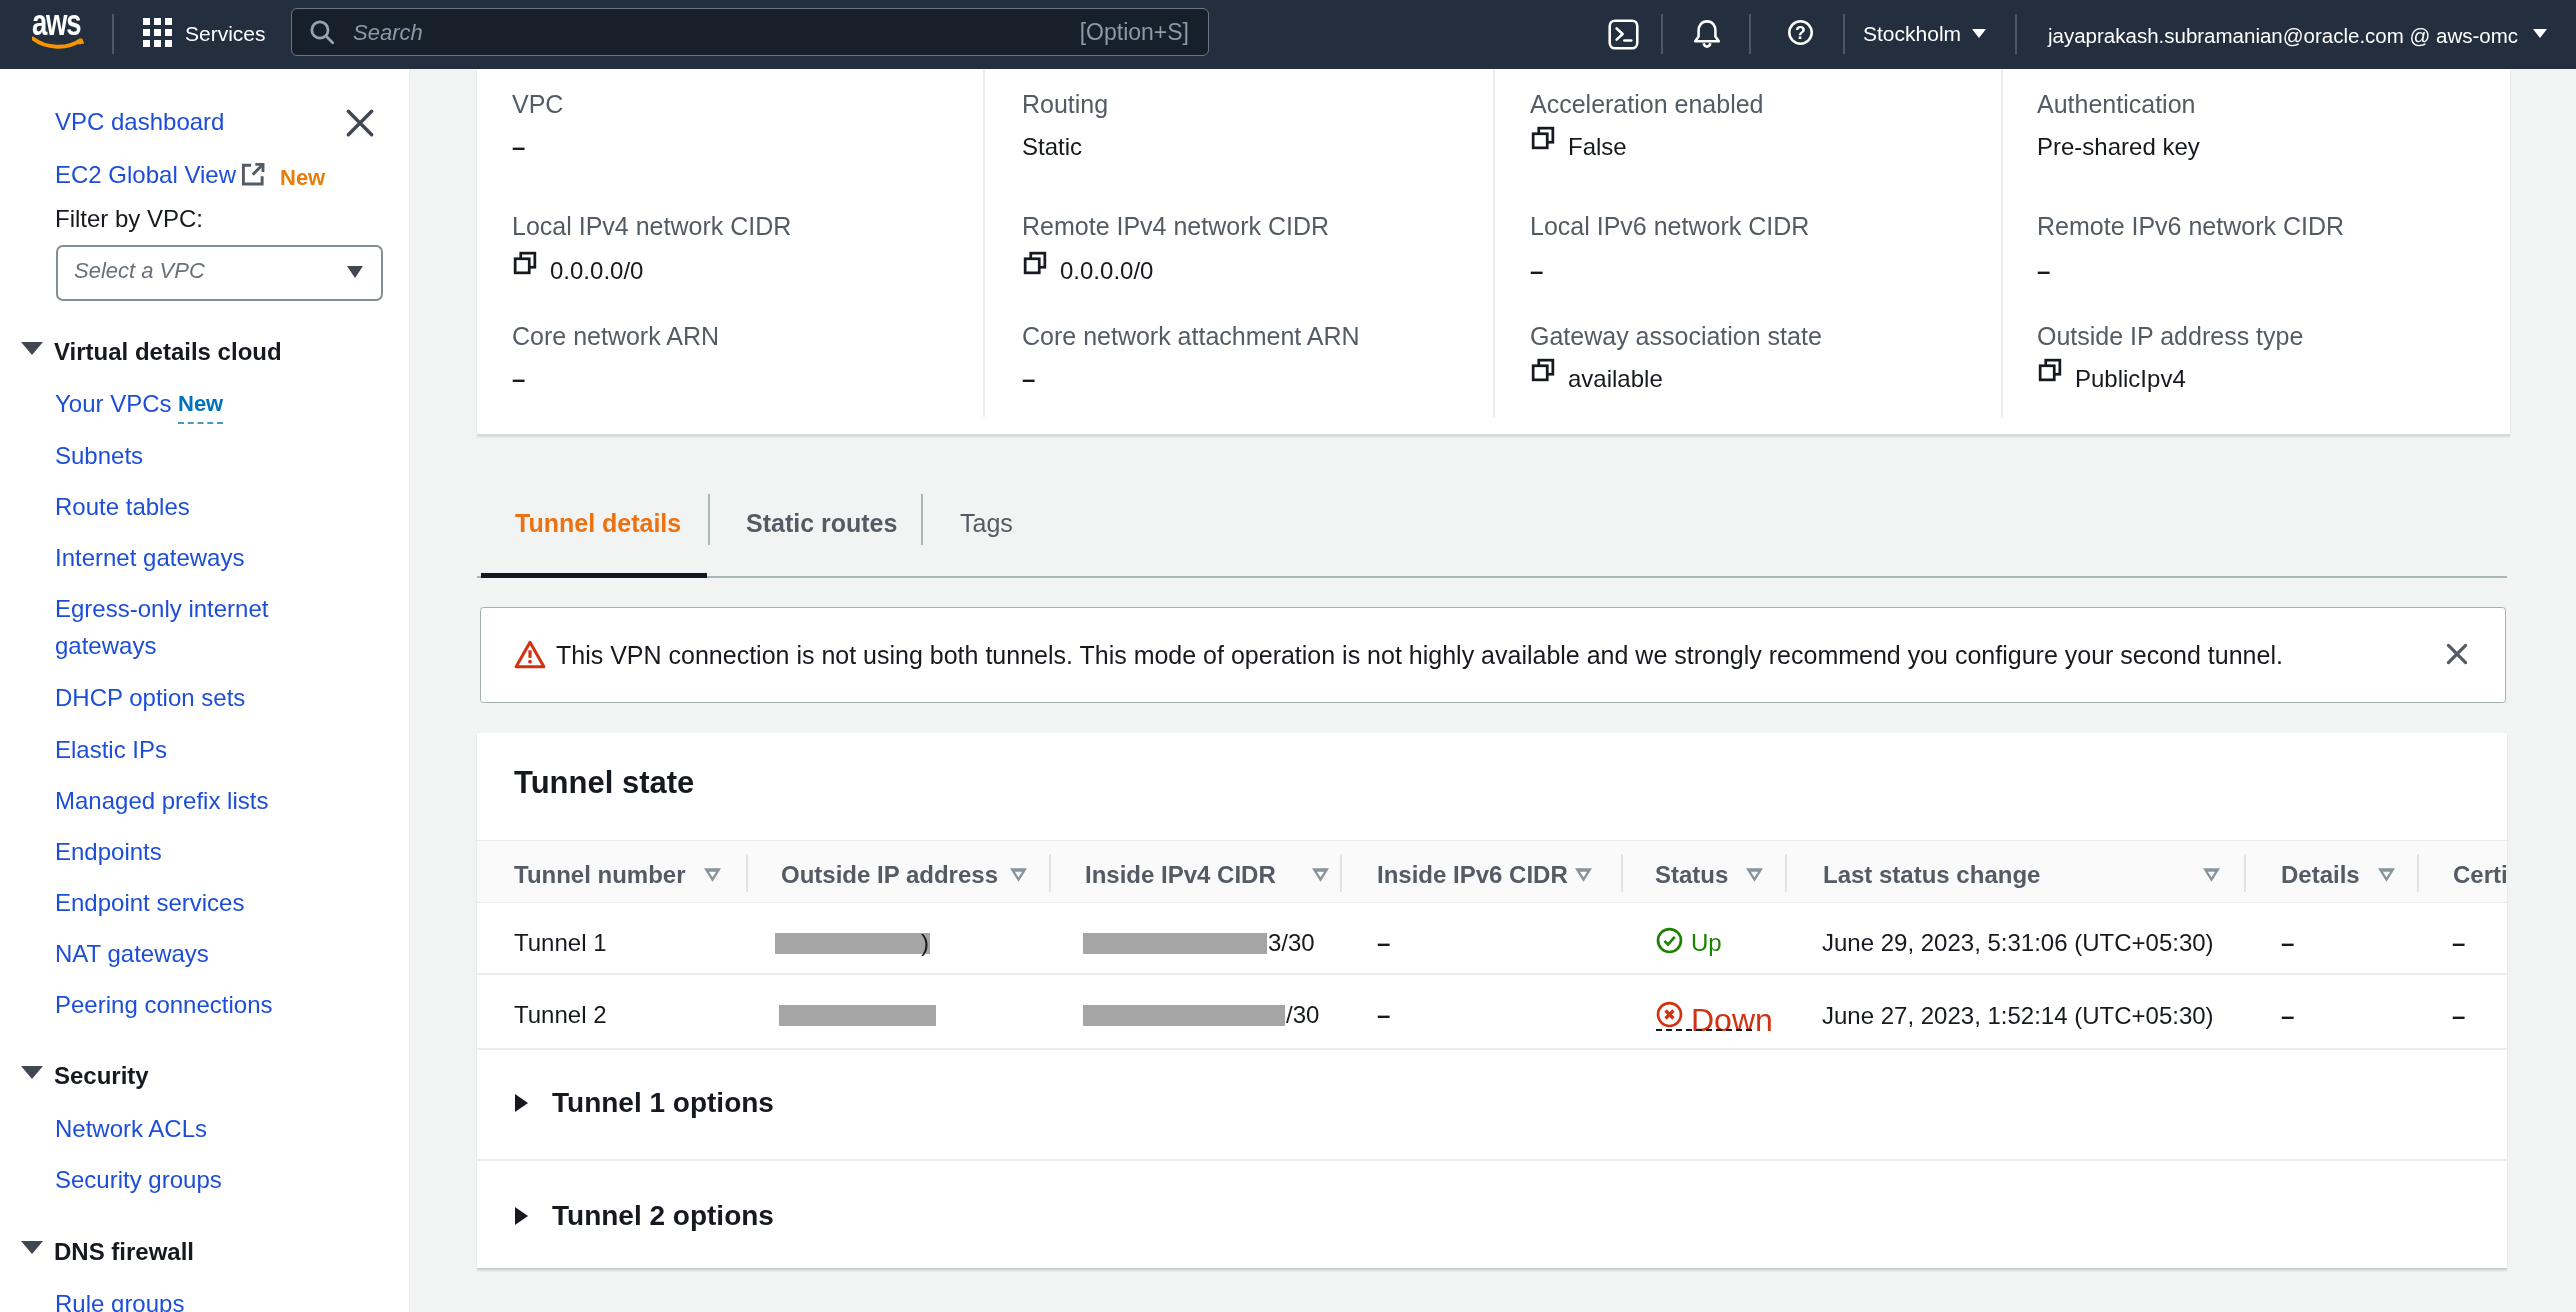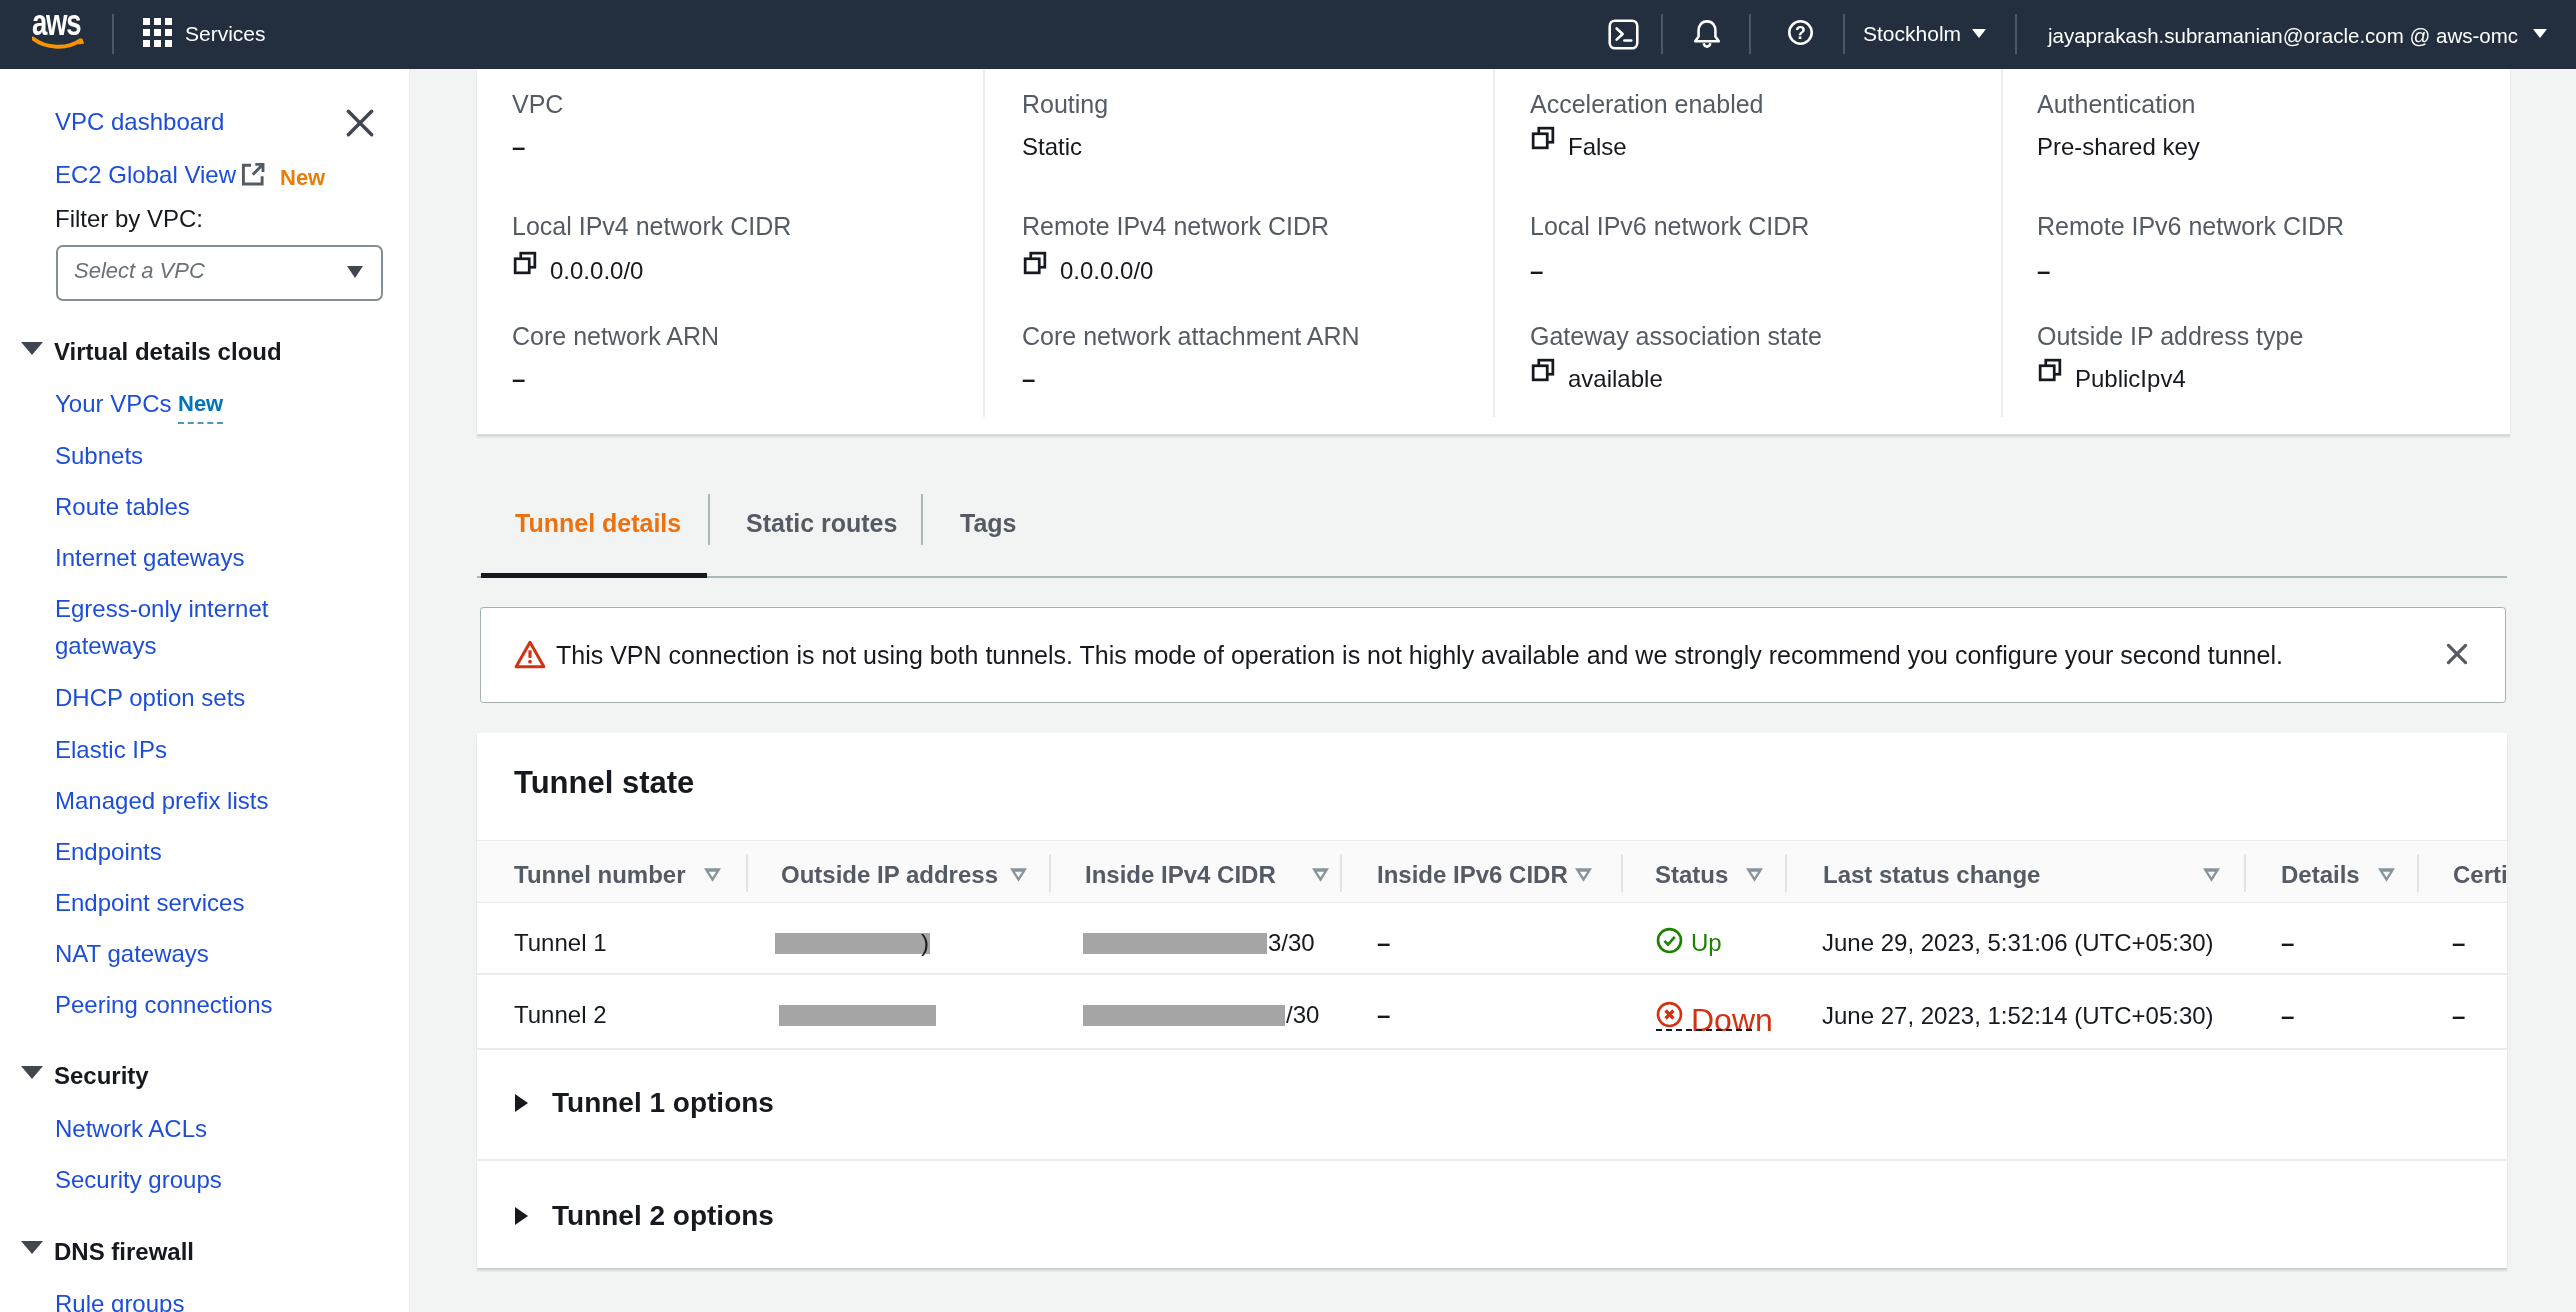--- a/index.html
+++ b/index.html
@@ -37,20 +37,28 @@
       <i style="background:#fff"></i>
     <i style="background:#fff"></i>
       <i style="background:#fff"></i>
       <i style="background:#fff"></i>
     <i style="background:#fff"></i>
       <i style="background:#fff"></i>
       <i style="background:#fff"></i>
   </div>
   <div class="ntxt" style="left:185px;top:22px">Services</div>
 
+  <div class="abs" style="left:291px;top:7.7px;width:918px;height:48px;background:#171f2b;border:1.7px solid #697586;border-radius:6px">
+    <svg class="abs" style="left:16px;top:9.4px" width="29" height="29" viewBox="0 0 34 34">
+      <circle cx="14" cy="14" r="9.5" fill="none" stroke="#95a3b2" stroke-width="3.2"></circle>
+      <line x1="21" y1="21" x2="29" y2="29" stroke="#95a3b2" stroke-width="3.2" stroke-linecap="round"></line>
+    </svg>
+    <div class="abs" style="left:61px;top:11px;font-size:22px;font-style:italic;color:#8b98a8">Search</div>
+    <div class="abs" style="right:19px;top:10.2px;font-size:23px;color:#8b98a8">[Option+S]</div>
+  </div>
 
   <svg class="abs" style="left:1608px;top:19px" width="31" height="31" viewBox="0 0 36 36">
     <rect x="2" y="2" width="32" height="32" rx="6" fill="none" stroke="#fff" stroke-width="3"></rect>
     <path d="M10 11 l7 6.5 -7 6.5" fill="none" stroke="#fff" stroke-width="3" stroke-linejoin="round" stroke-linecap="round"></path>
     <line x1="19" y1="25" x2="27" y2="25" stroke="#fff" stroke-width="3" stroke-linecap="round"></line>
   </svg>
   <div class="navsep" style="left:1661px"></div>
   <svg class="abs" style="left:1691px;top:17px" width="32" height="34" viewBox="0 0 38 40">
     <path d="M19 5 c-6.5 0 -10 5 -10 11 v7 l-4 5.5 h28 l-4 -5.5 v-7 c0 -6 -3.5 -11 -10 -11z" fill="none" stroke="#fff" stroke-width="3" stroke-linejoin="round"></path>
     <path d="M15 31 c.6 2.6 2 4 4 4 s3.4 -1.4 4 -4" fill="none" stroke="#fff" stroke-width="3"></path>
@@ -162,21 +170,21 @@
 <div class="val" style="left:2037px;top:133px">Pre-shared key</div>
 <div class="lbl" style="left:2037px;top:212px">Remote IPv6 network CIDR</div>
 <div class="dash" style="left:2037px;top:257px">–</div>
 <div class="lbl" style="left:2037px;top:322px">Outside IP address type</div>
 <div class="val" style="left:2075px;top:365px">PublicIpv4</div>
 
 <div class="abs" style="left:515px;top:509px;font-size:25px;font-weight:bold;color:#ec7211">Tunnel details</div>
 <div class="abs" style="left:708px;top:494px;width:1.7px;height:51px;background:#aab7b8"></div>
 <div class="abs" style="left:746px;top:509px;font-size:25px;font-weight:bold;color:#545b64">Static routes</div>
 <div class="abs" style="left:921px;top:494px;width:1.7px;height:51px;background:#aab7b8"></div>
-<div class="abs" style="left:960px;top:509px;font-size:25px;font-weight:bold;color:#545b64">Tags</div>
+<div class="abs" style="left:960px;top:509px;font-size:25px;font-weight:normal;color:#545b64">Tags</div>
 <div class="abs" style="left:477px;top:576px;width:2030px;height:1.7px;background:#aab7b8"></div>
 <div class="abs" style="left:481px;top:573px;width:226px;height:5.1px;background:#16191f"></div>
 
 <div class="abs" style="left:480px;top:607px;width:2026px;height:96px;background:#fff;border:1.7px solid #a4afb0;border-radius:3.4px"></div>
 <svg class="abs" style="left:514px;top:639px" width="32" height="31" viewBox="0 0 38 36">
   <path d="M19 3.5 L35.5 32.5 H2.5 Z" fill="none" stroke="#d13212" stroke-width="3.6" stroke-linejoin="round"></path>
   <line x1="19" y1="13" x2="19" y2="22" stroke="#d13212" stroke-width="3.8"></line>
   <circle cx="19" cy="26.5" r="2.2" fill="#d13212"></circle>
 </svg>
 <div class="abs" style="left:556px;top:641px;font-size:25px;color:#16191f">This VPN connection is not using both tunnels. This mode of operation is not highly available and we strongly recommend you configure your second tunnel.</div>

